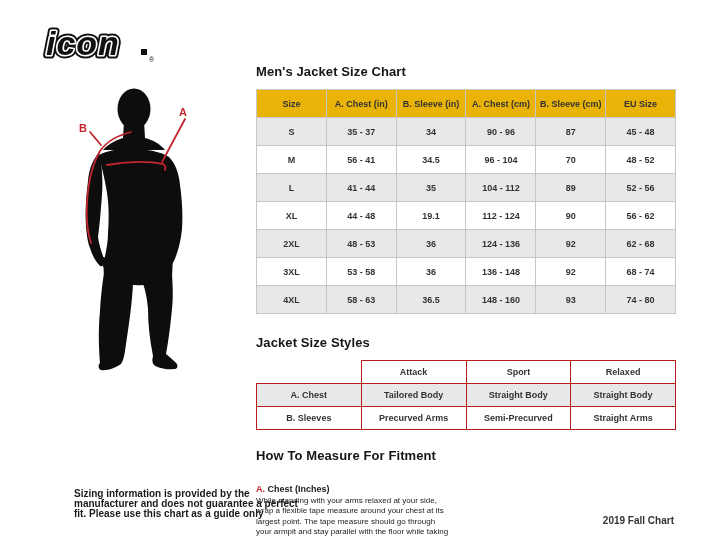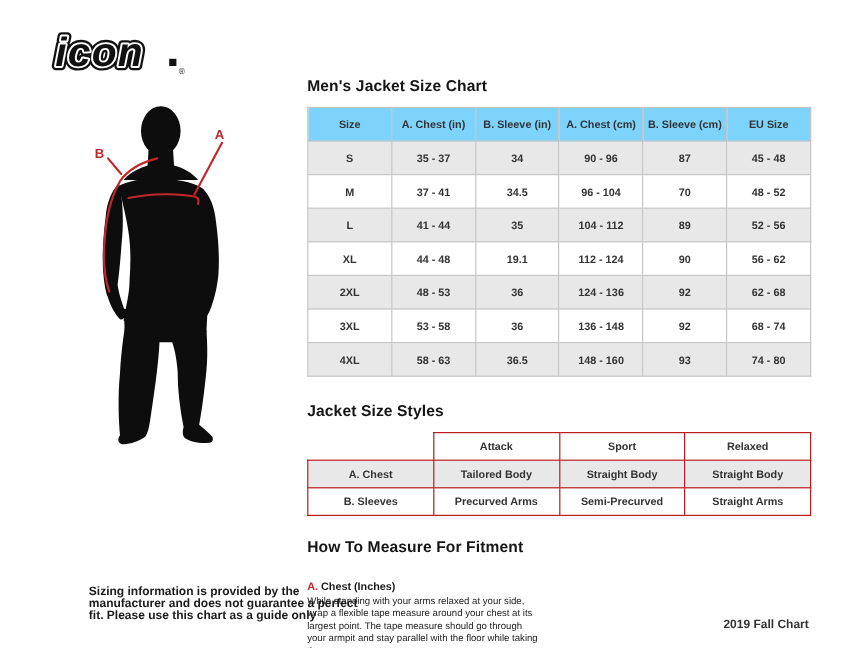--- a/index.html
+++ b/index.html
@@ -18,21 +18,21 @@
     margin:0 0 10px 0; letter-spacing:0.1px;
   }
   .title-styles { margin-top:21px; }
   .title-measure { margin-top:18px; }
 
   table { border-collapse:collapse; table-layout:fixed; width:420px; }
   .size-table th, .size-table td {
     border:1px solid #c6c6c6; font-size:9px; font-weight:bold; color:#333;
     text-align:center; height:28px; padding:0 2px;
   }
-  .size-table thead th { background:#7dd3fc; }
+  .size-table thead th { background:#eab308; }
   .size-table tbody tr:nth-child(odd) td { background:#e8e8e8; }
   .size-table tbody tr:nth-child(even) td { background:#ffffff; }
 
   .styles-table th, .styles-table td {
     border:1px solid #b91c1c; font-size:9px; font-weight:bold; color:#333;
     text-align:center; height:23px; padding:0 2px; background:#ffffff;
   }
   .styles-table .blank-cell { border:none; background:transparent; }
   .styles-table tbody tr:first-child td { background:#e8e8e8; }
 
@@ -111,21 +111,21 @@
       <tr>
         <td>S</td>
         <td>35 - 37</td>
         <td>34</td>
         <td>90 - 96</td>
         <td>87</td>
         <td>45 - 48</td>
       </tr>
       <tr>
         <td>M</td>
-        <td>37 - 41</td>
+        <td>56 - 41</td>
         <td>34.5</td>
         <td>96 - 104</td>
         <td>70</td>
         <td>48 - 52</td>
       </tr>
       <tr>
         <td>L</td>
         <td>41 - 44</td>
         <td>35</td>
         <td>104 - 112</td>

